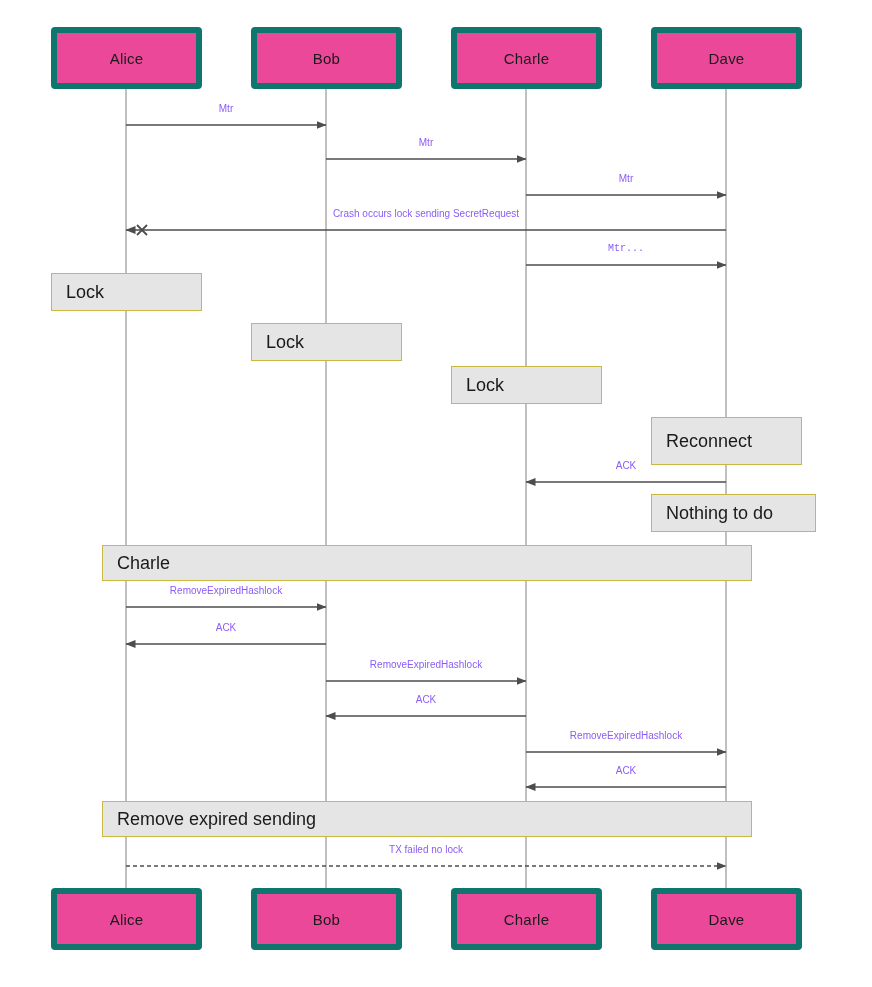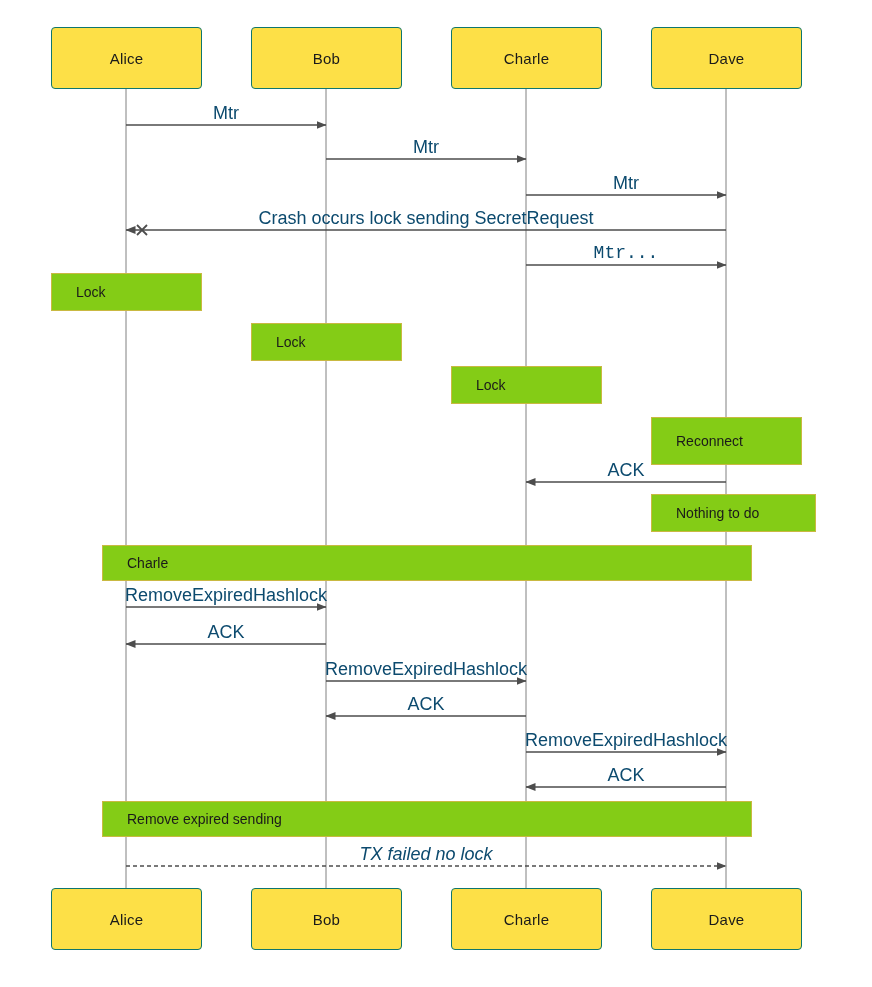--- a/index.html
+++ b/index.html
@@ -24,48 +24,48 @@
     left: 0;
     top: 0;
     width: 872px;
     height: 987px;
     overflow: visible;
   }
   
   .participant {
     position: absolute;
     box-sizing: border-box;
-    background: #fde047;
-    border: 1px solid #0f766e;
+    background: #ec4899;
+    border: 6px solid #0f766e;
     border-radius: 4px;
     display: flex;
     align-items: center;
     justify-content: center;
     font-size: 15px;
     color: #1a1a1a;
     letter-spacing: .2px;
   }
   
   .note {
     position: absolute;
     box-sizing: border-box;
-    background: #84cc16;
+    background: #e5e5e5;
     border: 1px solid #c9b942;
     display: flex;
     align-items: center;
     justify-content: flex-start;
-    font-size: 14px;
+    font-size: 18px;
     color: #1a1a1a;
-    padding-left: 24px;
+    padding-left: 14px;
   }
   
   .msg-label {
     position: absolute;
-    font-size: 18px;
-    color: #0c4a6e;
+    font-size: 10px;
+    color: #8b5cf6;
     white-space: nowrap;
     text-align: center;
     transform: translateX(-50%);
   }
 </style>
 </head>
 <body>
 
 <div id="diagram">
 
@@ -165,16 +165,16 @@
       <div class="msg-label" style="left: 626px; top: 173px;">Mtr</div>
       <div class="msg-label" style="left: 426px; top: 208px;">Crash occurs lock sending SecretRequest</div>
       <div class="msg-label" style="left: 626px; top: 243px; font-family: Liberation Mono, monospace;">Mtr...</div>
       <div class="msg-label" style="left: 626px; top: 460px;">ACK</div>
       <div class="msg-label" style="left: 226px; top: 585px;">RemoveExpiredHashlock</div>
       <div class="msg-label" style="left: 226px; top: 622px;">ACK</div>
       <div class="msg-label" style="left: 426px; top: 659px;">RemoveExpiredHashlock</div>
       <div class="msg-label" style="left: 426px; top: 694px;">ACK</div>
       <div class="msg-label" style="left: 626px; top: 730px;">RemoveExpiredHashlock</div>
       <div class="msg-label" style="left: 626px; top: 765px;">ACK</div>
-      <div class="msg-label" style="left: 426px; top: 844px; font-style: italic;">TX failed no lock</div>
+      <div class="msg-label" style="left: 426px; top: 844px;">TX failed no lock</div>
     </div>
 
 </div>
 
 </body></html>

